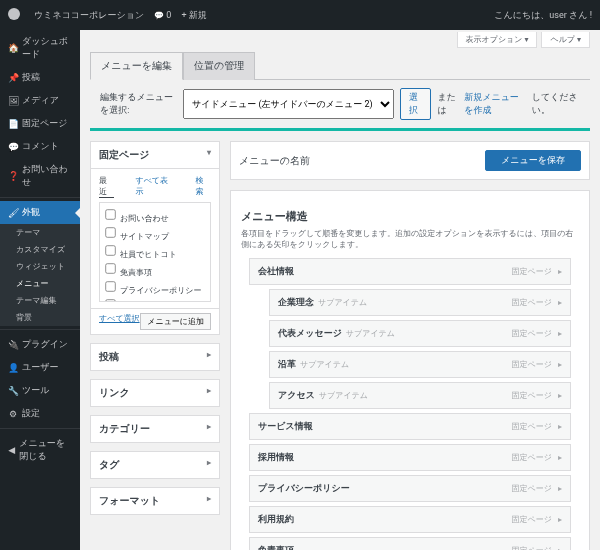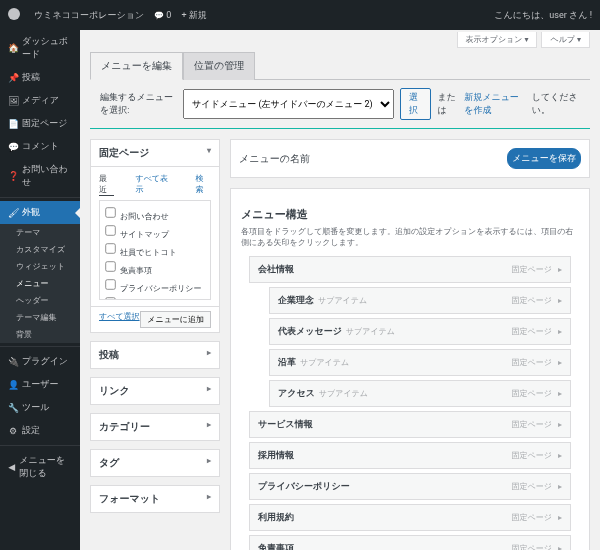--- a/index.html
+++ b/index.html
@@ -18,21 +18,21 @@
 .sidebar-sub{background:#2c3338;font-size:8px}
 .sidebar-sub div{padding:3px 8px 3px 16px;color:#c3c4c7;cursor:pointer}
 .sidebar-sub div.active{color:#fff;font-weight:500}
 .sidebar-sep{height:1px;background:#32373c;margin:3px 0}
 .content{flex:1;overflow-y:auto;padding:0}
 .screen-meta{display:flex;justify-content:flex-end;gap:4px;padding:2px 10px 0}
 .screen-meta button{background:#fff;border:1px solid #dcdcde;border-top:none;padding:2px 8px;font-size:8px;color:#646970;cursor:pointer}
 .tabs{display:flex;border-bottom:1px solid #c3c4c7;margin:4px 10px 0;gap:0}
 .tab{padding:6px 10px;font-size:10px;border:1px solid #c3c4c7;border-bottom:none;background:#dcdcde;margin-bottom:-1px;cursor:pointer}
 .tab.active{background:#f1f1f1;border-bottom:1px solid #f1f1f1}
-.select-row{padding:8px 10px;font-size:9px;display:flex;align-items:center;gap:6px;border-bottom:1px solid #14b8a6;margin:0 10px}
+.select-row{padding:8px 10px;font-size:9px;display:flex;align-items:center;gap:6px;border-bottom:3px solid #14b8a6;margin:0 10px}
 .select-row select{font-size:9px;padding:8px 4px}
 .select-row .btn{padding:2px 8px;border:1px solid #2271b1;background:#f6f7f7;border-radius:2px;cursor:pointer;color:#2271b1;font-size:9px}
 .select-row a{color:#2271b1;text-decoration:none}
 .columns{display:flex;gap:10px;padding:10px;align-items:flex-start}
 .col-left{width:130px;flex-shrink:0}
 .col-right{flex:1}
 .postbox{background:#fff;border:1px solid #dcdcde;margin-bottom:8px}
 .postbox-header{padding:6px 8px;font-size:10px;font-weight:600;display:flex;justify-content:space-between;cursor:pointer}
 .postbox-header::after{content:"▾";color:#787c82;font-size:8px}
 .postbox.closed .postbox-header::after{content:"▸"}
@@ -41,21 +41,21 @@
 .inner-tabs span{color:#2271b1;cursor:pointer}
 .inner-tabs span.active{color:#3c434a;border-bottom:1px solid #3c434a}
 .checklist{max-height:100px;overflow-y:auto;border:1px solid #dcdcde;padding:4px}
 .checklist label{display:block;font-size:8px;padding:1px 0}
 .checklist input{margin-right:3px;transform:scale(0.8)}
 .postbox-footer{display:flex;justify-content:space-between;padding:4px 8px;border-top:1px solid #dcdcde;font-size:8px}
 .postbox-footer a{color:#2271b1;text-decoration:underline}
 .postbox-footer button{font-size:8px;padding:2px 6px;border:1px solid #c3c4c7;background:#f6f7f7;cursor:pointer}
 .menu-name-row{display:flex;align-items:center;gap:6px;padding:8px;background:#fff;border:1px solid #dcdcde;margin-bottom:10px}
 .menu-name-row input{flex:1;max-width:200px;font-size:9px;padding:2px 4px}
-.btn-primary{background:#2271b1;color:#fff;border:1px solid #2271b1;padding:3px 4px;font-size:9px;border-radius:9px;cursor:pointer;margin-left:auto}
+.btn-primary{background:#2271b1;color:#fff;border:1px solid #2271b1;padding:3px 15px;font-size:9px;border-radius:2px;cursor:pointer;margin-left:auto}
 .section-title{font-size:11px;font-weight:700;margin:8px 0 4px}
 .section-desc{font-size:8px;color:#646970;margin-bottom:8px}
 .menu-items{padding:0 8px}
 .menu-item{background:#f6f7f7;border:1px solid #dcdcde;padding:6px 8px;margin-bottom:4px;display:flex;align-items:center;font-size:9px;cursor:move}
 .menu-item.depth-1{margin-left:20px}
 .menu-item .sub{color:#a7aaad;margin-left:4px;font-size:8px}
 .menu-item .type{margin-left:auto;color:#a7aaad;font-size:8px;margin-right:6px}
 .menu-item::after{content:"▸";color:#a7aaad;font-size:8px}
 .menu-main{background:#fff;border:1px solid #dcdcde;padding:10px}
 .si{width:10px;display:inline-block;text-align:center}
@@ -102,21 +102,20 @@
       <div class="sidebar-sep"></div>
       <div class="sidebar-item current">
         <span class="si">🖌</span>
         <span>外観</span>
       </div>
       <div class="sidebar-sub">
         <div>テーマ</div>
         <div>カスタマイズ</div>
         <div>ウィジェット</div>
         <div class="active">メニュー</div>
-        <div>ヘッダー</div>
         <div>テーマ編集</div>
         <div>背景</div>
       </div>
       <div class="sidebar-sep"></div>
       <div class="sidebar-item">
         <span class="si">🔌</span>
         <span>プラグイン</span>
       </div>
       <div class="sidebar-item">
         <span class="si">👤</span>

